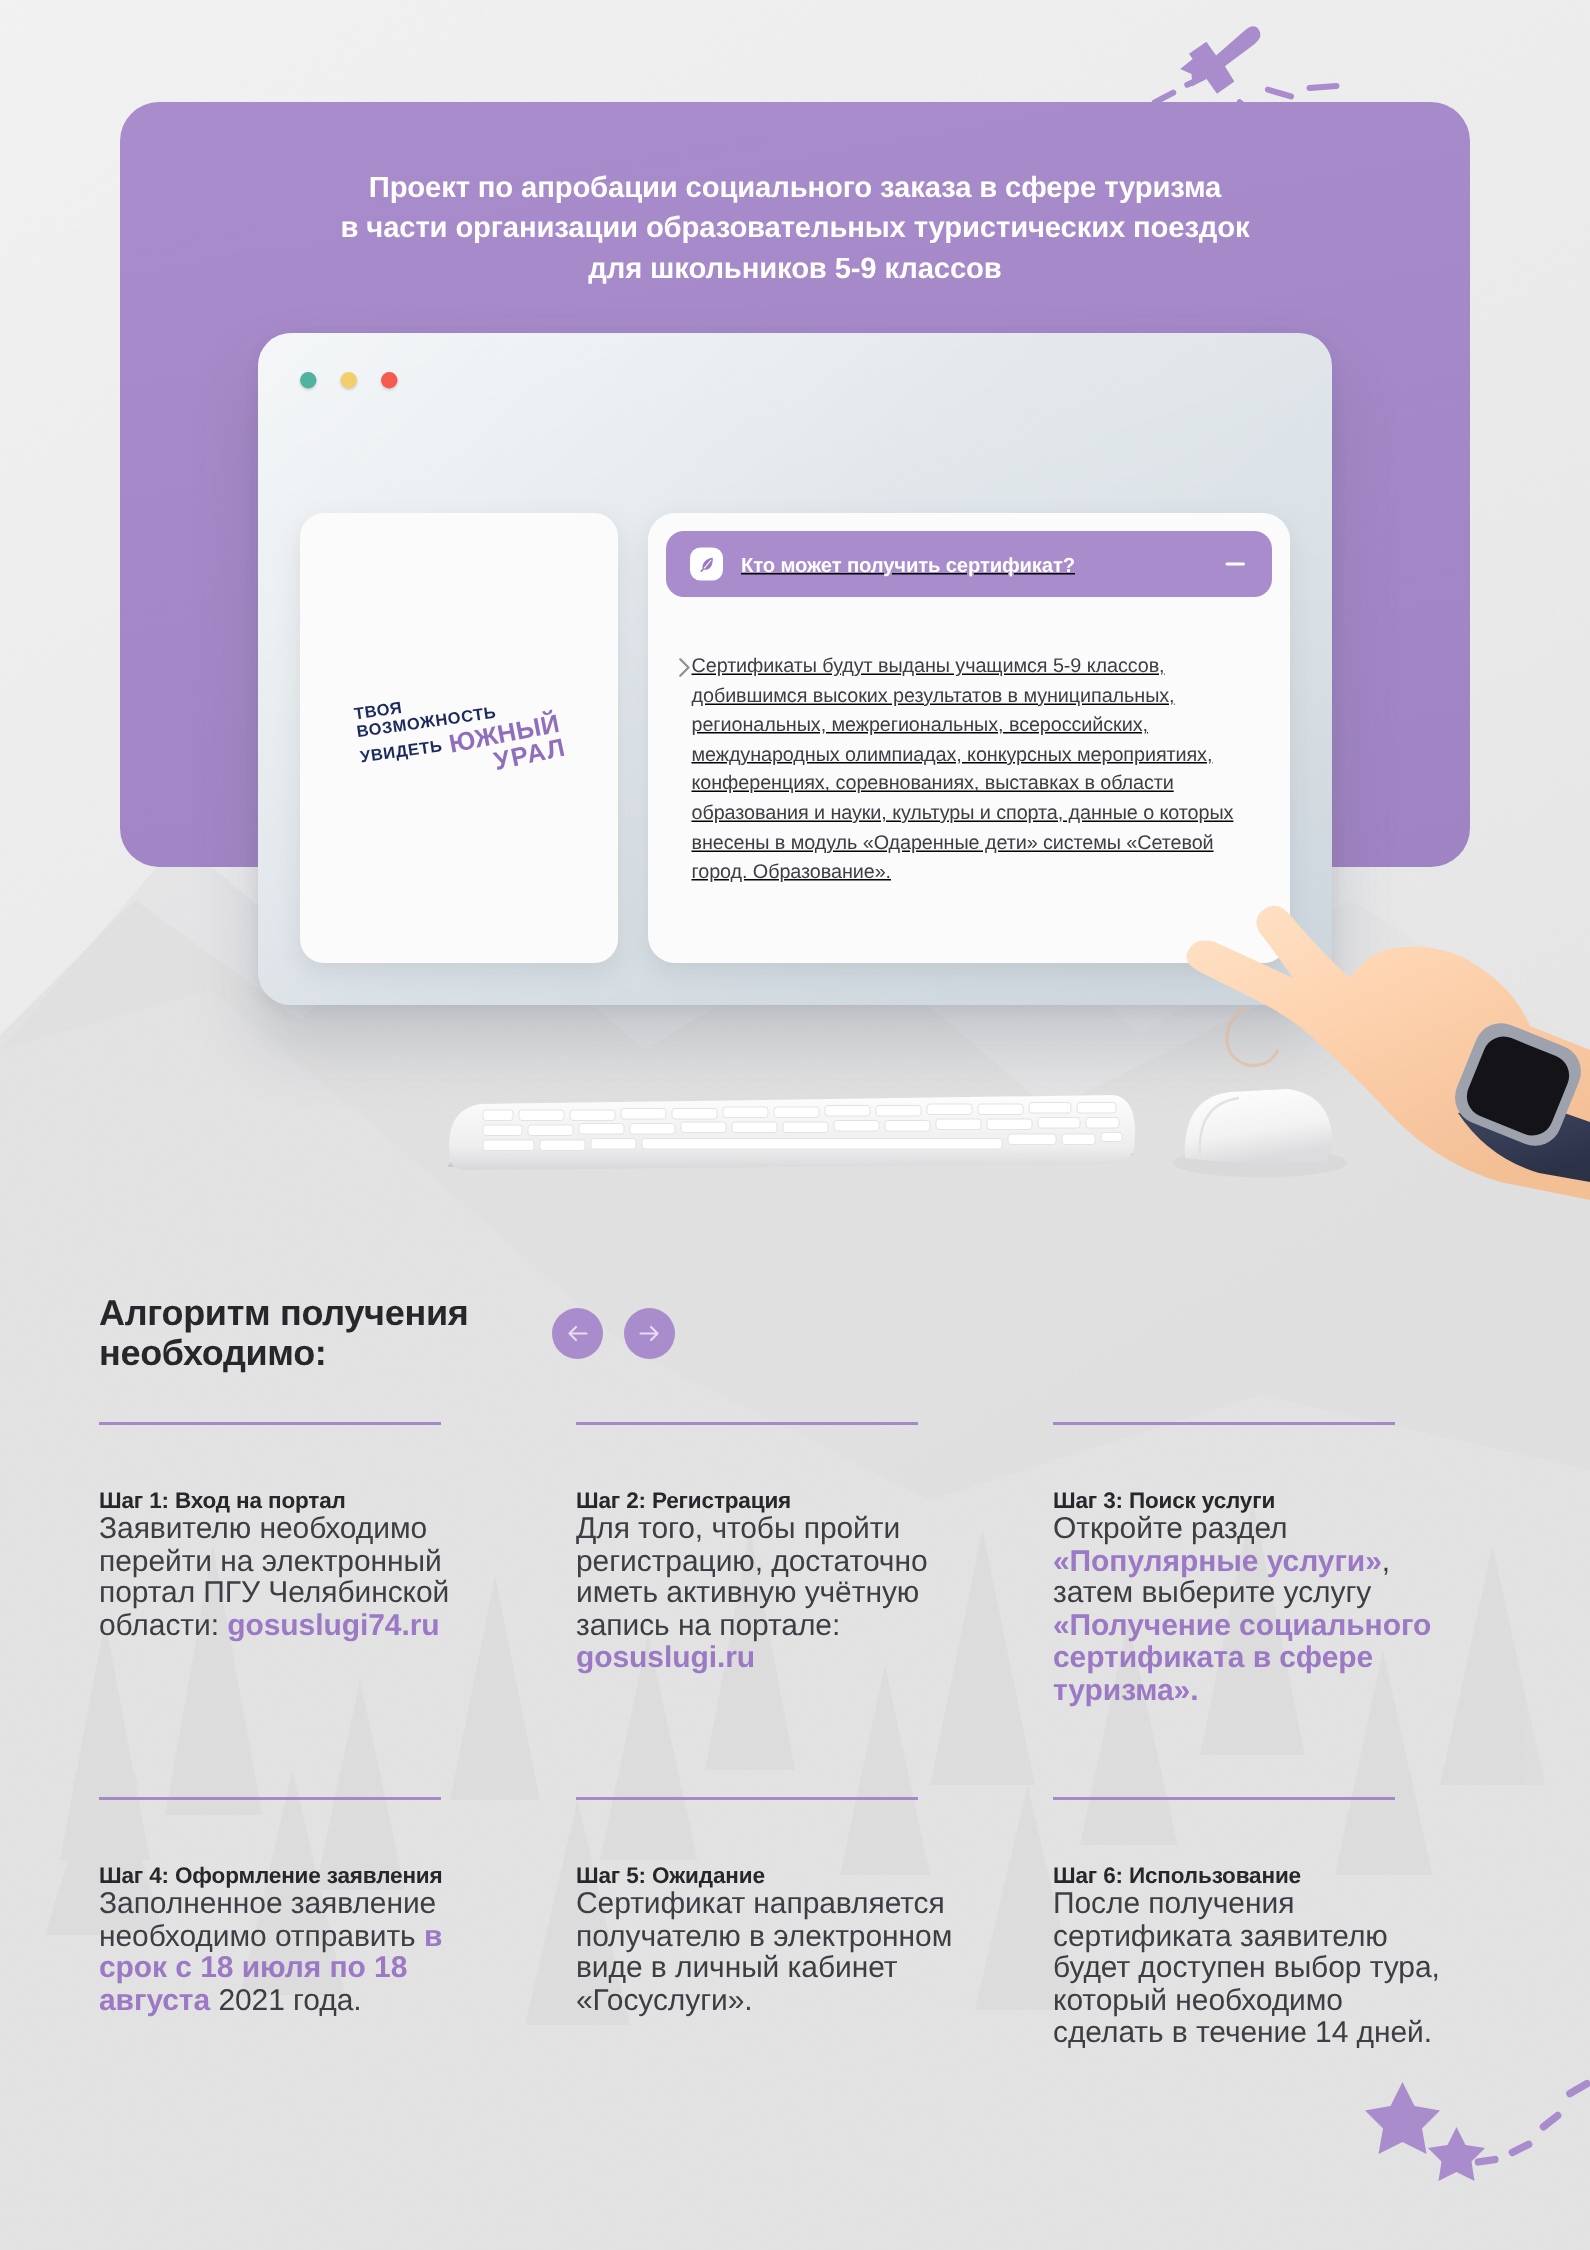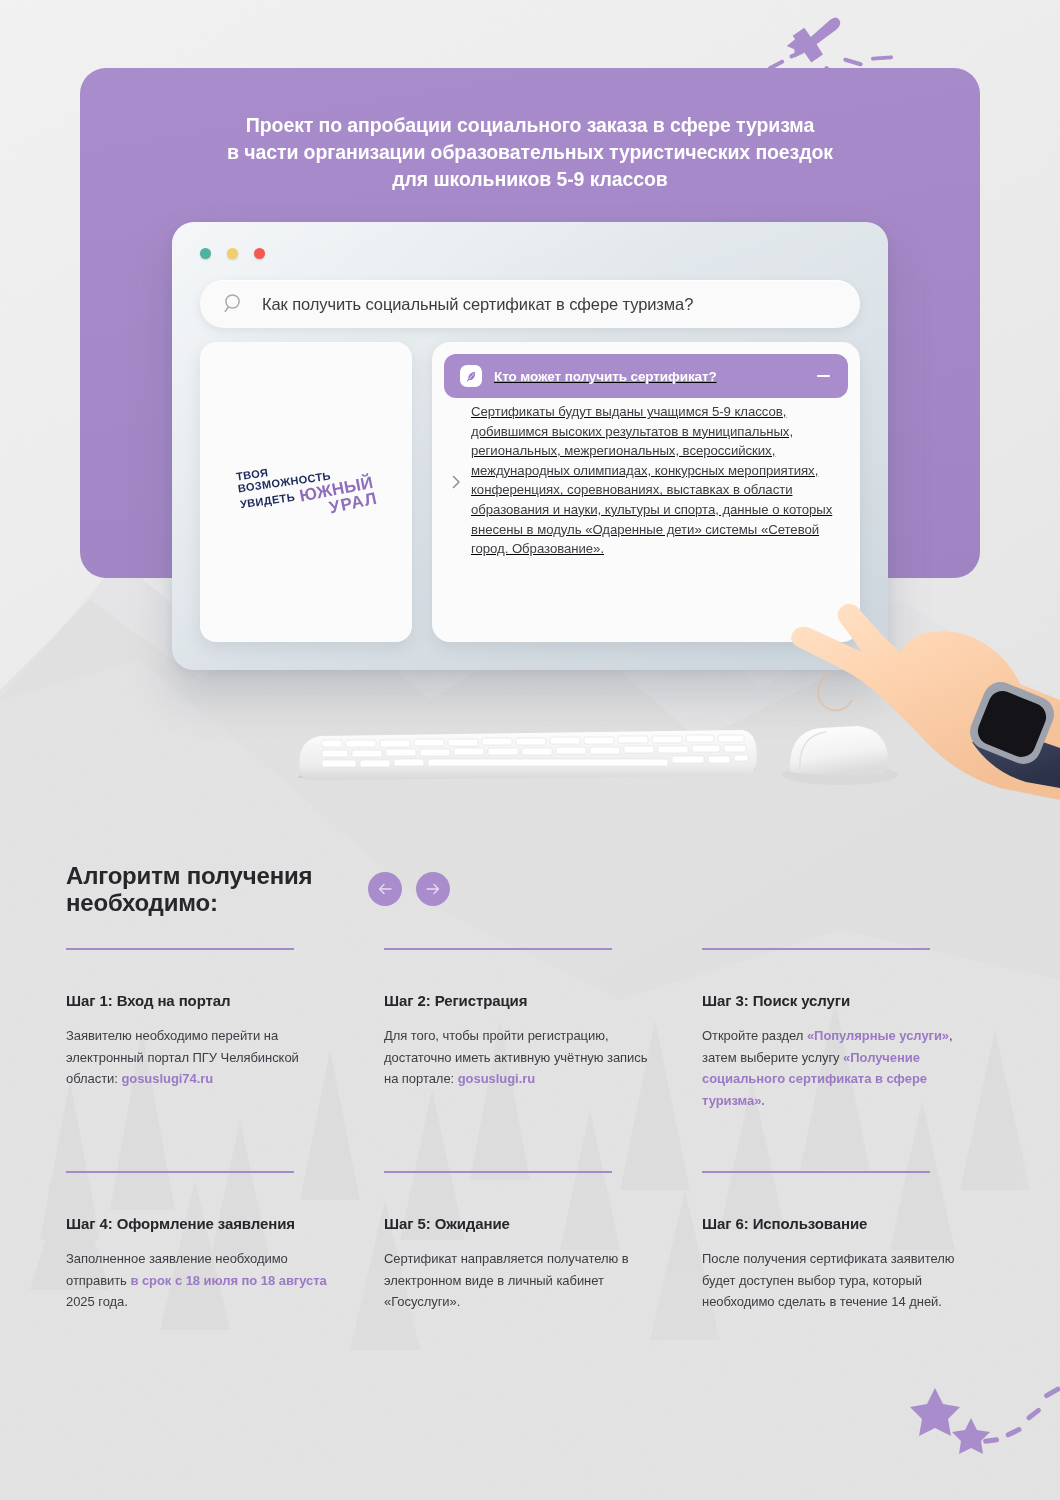--- a/index.html
+++ b/index.html
@@ -92,21 +92,21 @@
     height:44px; background:#a98ccb; border-radius:12px;
     display:flex; align-items:center; padding:0 16px; gap:12px;
   }
   .acc-badge {
     width:22px; height:22px; border-radius:7px; background:#ffffff;
     display:flex; align-items:center; justify-content:center; flex:0 0 auto;
   }
   .acc-title { color:#fff; font-weight:bold; font-size:13.5px; flex:1; letter-spacing:-0.1px; }
   .acc-minus { width:13px; height:2px; background:#fff; border-radius:1px; flex:0 0 auto; margin-right:2px; }
 
-  .acc-body { display:flex; gap:10px; padding:4px 14px 0 8px;align-items:center; }
+  .acc-body { display:flex; padding:36px 14px 0 8px; }
   .chev { flex:0 0 auto; margin-top:4px; }
   .acc-text { font-size:13.2px; line-height:19.6px; color:#3d3d44; letter-spacing:-0.05px; }
 
   
   .desk-items { position:absolute; left:0; top:640px; width:1060px; height:240px; }
 
   
   .algo-head {
     position:absolute; left:66px; top:862px;
     font-size:24px; font-weight:bold; color:#26262b; line-height:27px;
@@ -114,21 +114,21 @@
   }
   .nav-btns { position:absolute; left:368px; top:872px; display:flex; gap:14px; }
   .nav-btn { width:34px; height:34px; border-radius:50%; background:#a98ccb;
              display:flex; align-items:center; justify-content:center; cursor:pointer; }
 
   .steps-grid { position:absolute; left:66px; top:948px; width:940px; }
   .steps-row { display:flex; gap:14px; }
   .step { width:313px; padding-right:38px; }
   .step-rule { width:228px; height:2px; background:#9b79c4; opacity:0.85; }
   .step-title { margin-top:42px; font-size:15px; font-weight:bold; color:#26262b; letter-spacing:-0.1px; white-space:nowrap; }
-  .step-body { margin-top:16px; font-size:13px; line-height:21.5px; color:#3d3d44; letter-spacing:-0.05px; }
+  .step-body { margin-top:0; font-size:20px; line-height:21.5px; color:#3d3d44; letter-spacing:-0.05px; }
   .hl { color:#9b79c4; font-weight:bold; }
   .row2 { margin-top:60px; }
 </style>
 </head>
 <body>
 
 <div id="page">
 
   <svg class="bg-layer" viewBox="0 0 1060 1500" preserveAspectRatio="none">
     <defs>
@@ -205,27 +205,20 @@
 
   <div class="monitor">
     <div class="monitor-glass"></div>
 
     <div class="dots">
       <div class="dot" style="background:#4fb3a0"></div>
       <div class="dot" style="background:#f2cf6b"></div>
       <div class="dot" style="background:#f45b4e"></div>
     </div>
 
-    <div class="search-bar">
-      <svg class="search-icon" viewBox="0 0 24 24">
-        <circle cx="10.5" cy="9.5" r="6.6" fill="none" stroke="#a9a9b0" stroke-width="1.5"></circle>
-        <line x1="6" y1="15.5" x2="3.2" y2="19.5" stroke="#a9a9b0" stroke-width="1.5" stroke-linecap="round"></line>
-      </svg>
-      <span class="search-text">Как получить социальный сертификат в сфере туризма?</span>
-    </div>
 
     <div class="left-card">
       <div class="logo">
         <div class="logo-l1">ТВОЯ</div>
         <div class="logo-l2">ВОЗМОЖНОСТЬ</div>
         <div class="logo-row3">
           <span class="logo-l3">УВИДЕТЬ</span>
           <span class="logo-big">ЮЖНЫЙ</span>
         </div>
         <div class="logo-ural">УРАЛ</div>
@@ -374,21 +367,21 @@
         <div class="step-rule"></div>
         <div class="step-title">Шаг 3:  Поиск услуги</div>
         <div class="step-body"><span>Откройте раздел </span><span class="hl">«Популярные услуги»</span><span>, затем выберите услугу </span><span class="hl">«Получение социального сертификата в сфере туризма».</span></div>
       </div>
     </div>
 
     <div class="steps-row row2">
       <div class="step">
         <div class="step-rule"></div>
         <div class="step-title">Шаг 4:  Оформление заявления</div>
-        <div class="step-body"><span>Заполненное заявление необходимо отправить </span><span class="hl">в срок с 18 июля по 18 августа</span><span> 2025 года.</span></div>
+        <div class="step-body"><span>Заполненное заявление необходимо отправить </span><span class="hl">в срок с 18 июля по 18 августа</span><span> 2021 года.</span></div>
       </div>
       <div class="step">
         <div class="step-rule"></div>
         <div class="step-title">Шаг 5:  Ожидание</div>
         <div class="step-body"><span>Сертификат направляется получателю в электронном виде в личный кабинет «Госуслуги».</span></div>
       </div>
       <div class="step">
         <div class="step-rule"></div>
         <div class="step-title">Шаг 6:  Использование</div>
         <div class="step-body"><span>После получения сертификата заявителю будет доступен выбор тура, который необходимо сделать в течение 14 дней.</span></div>

